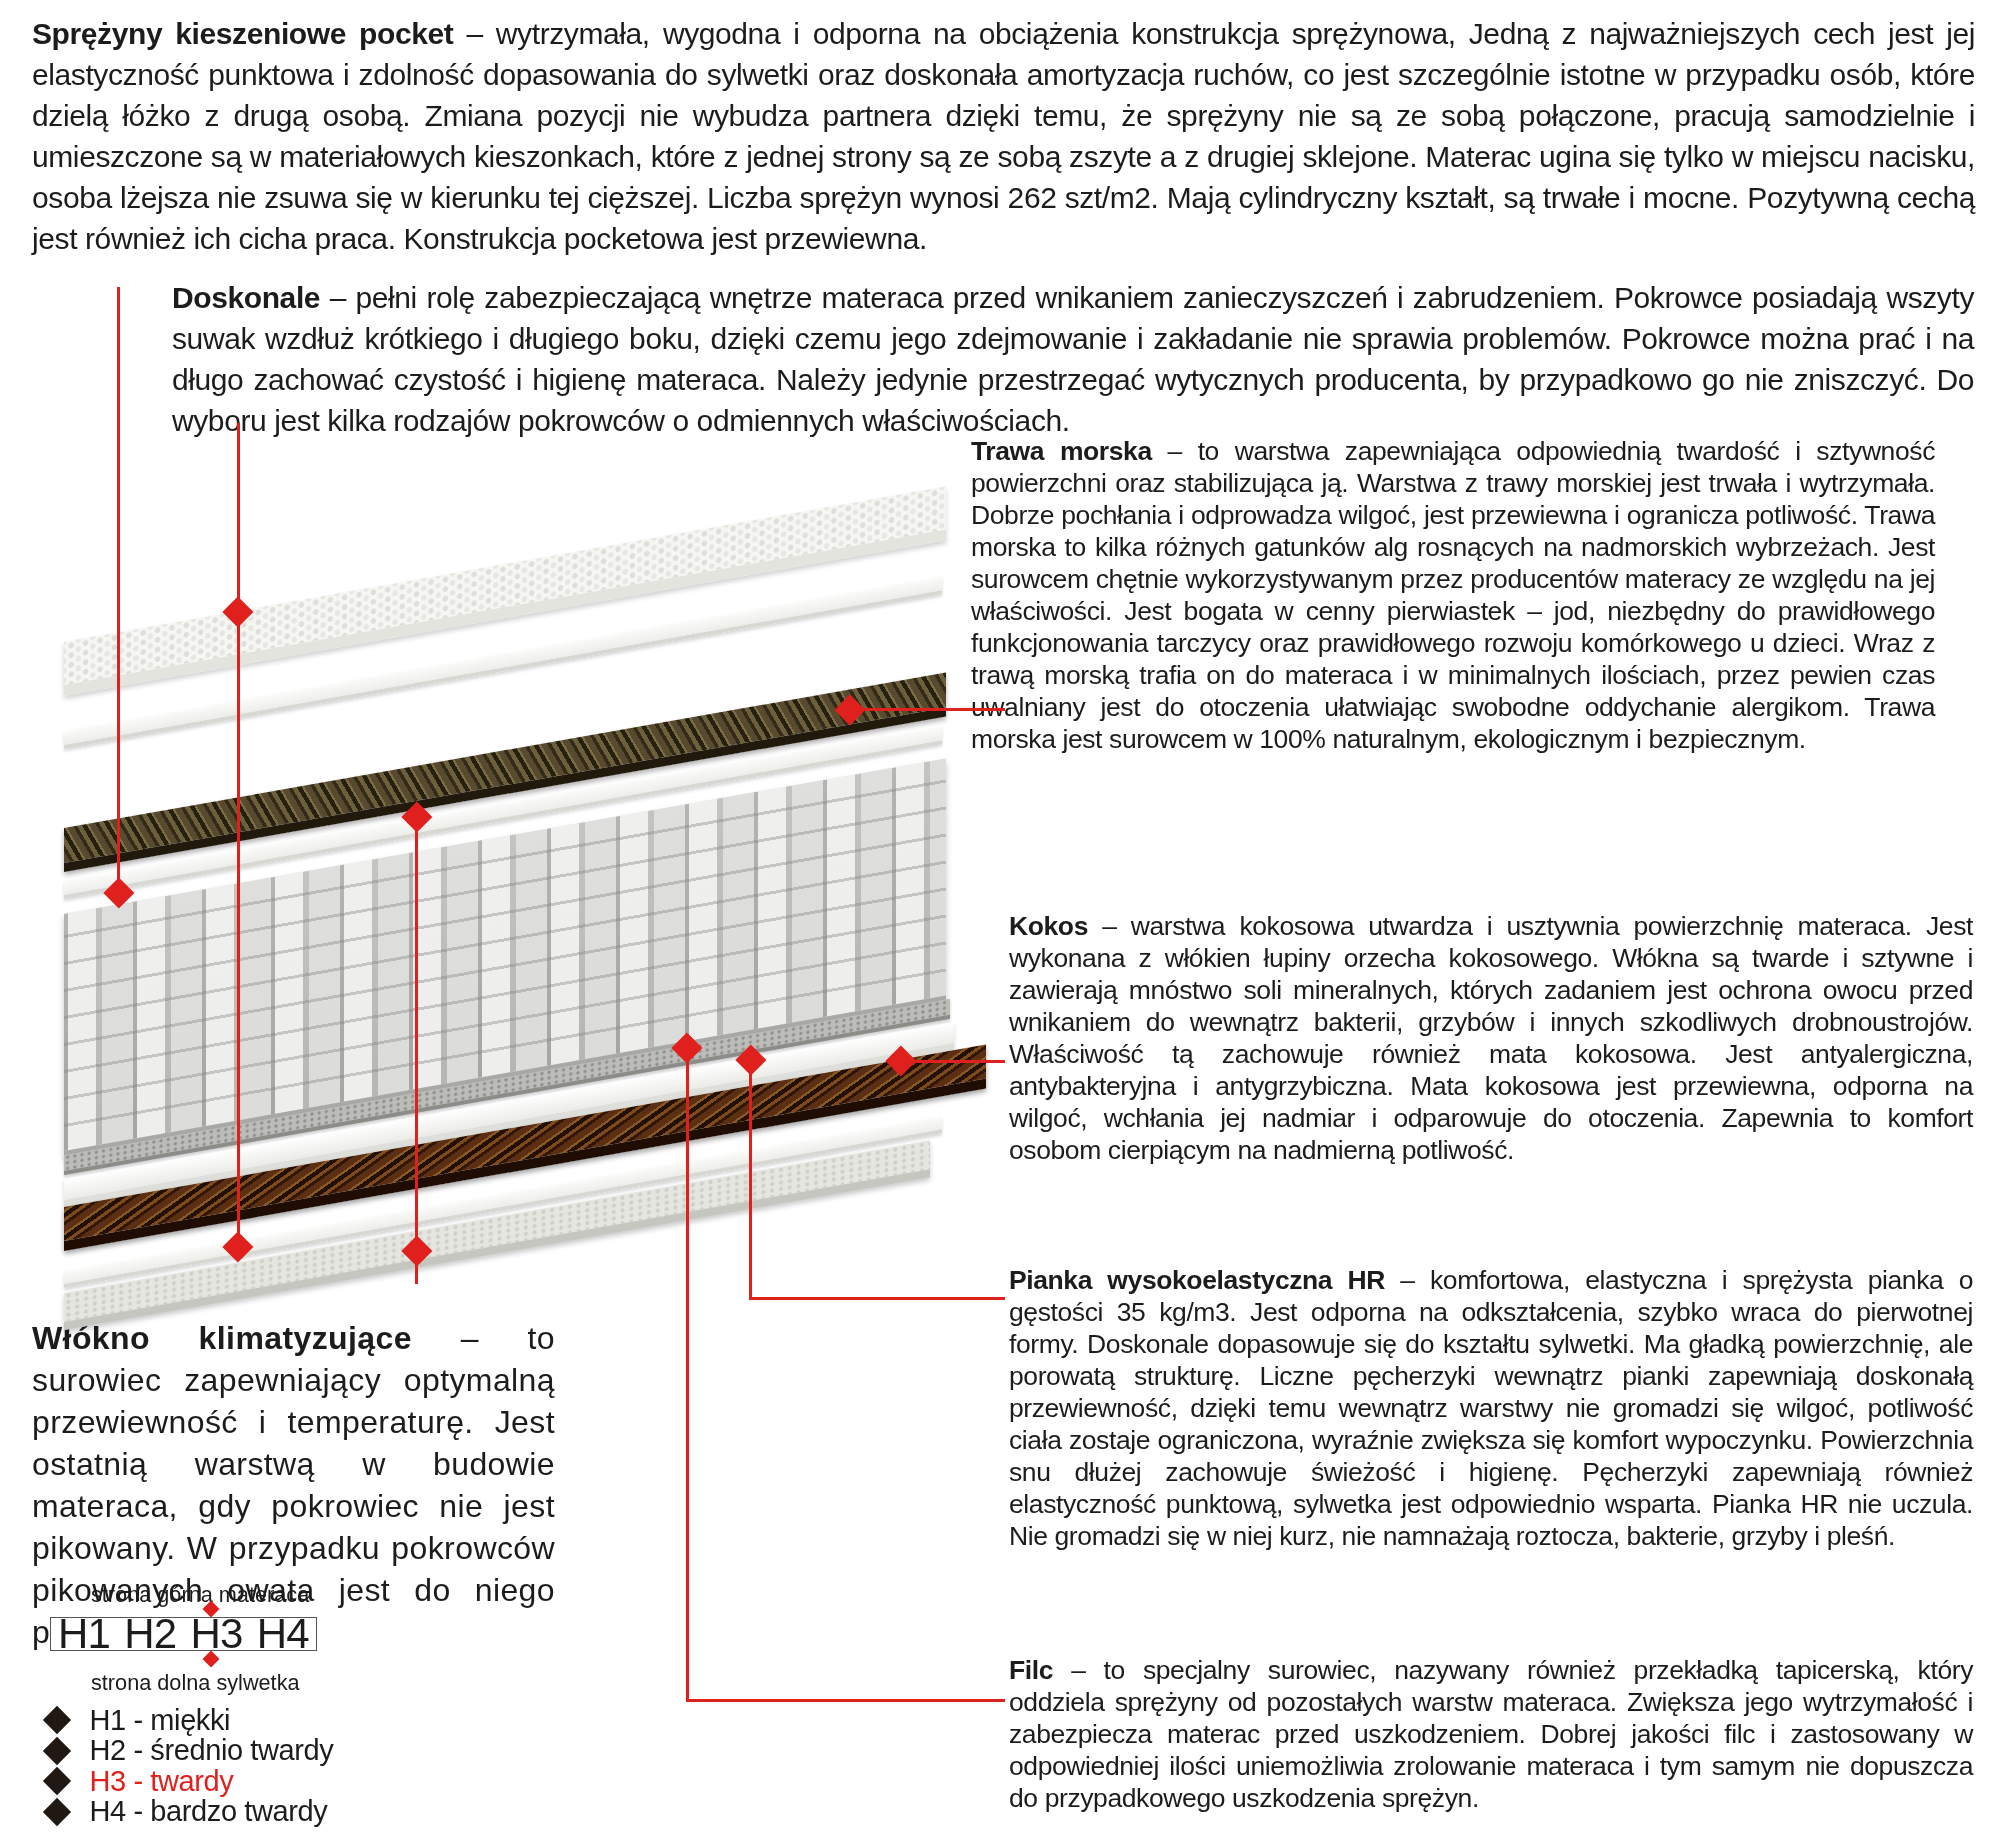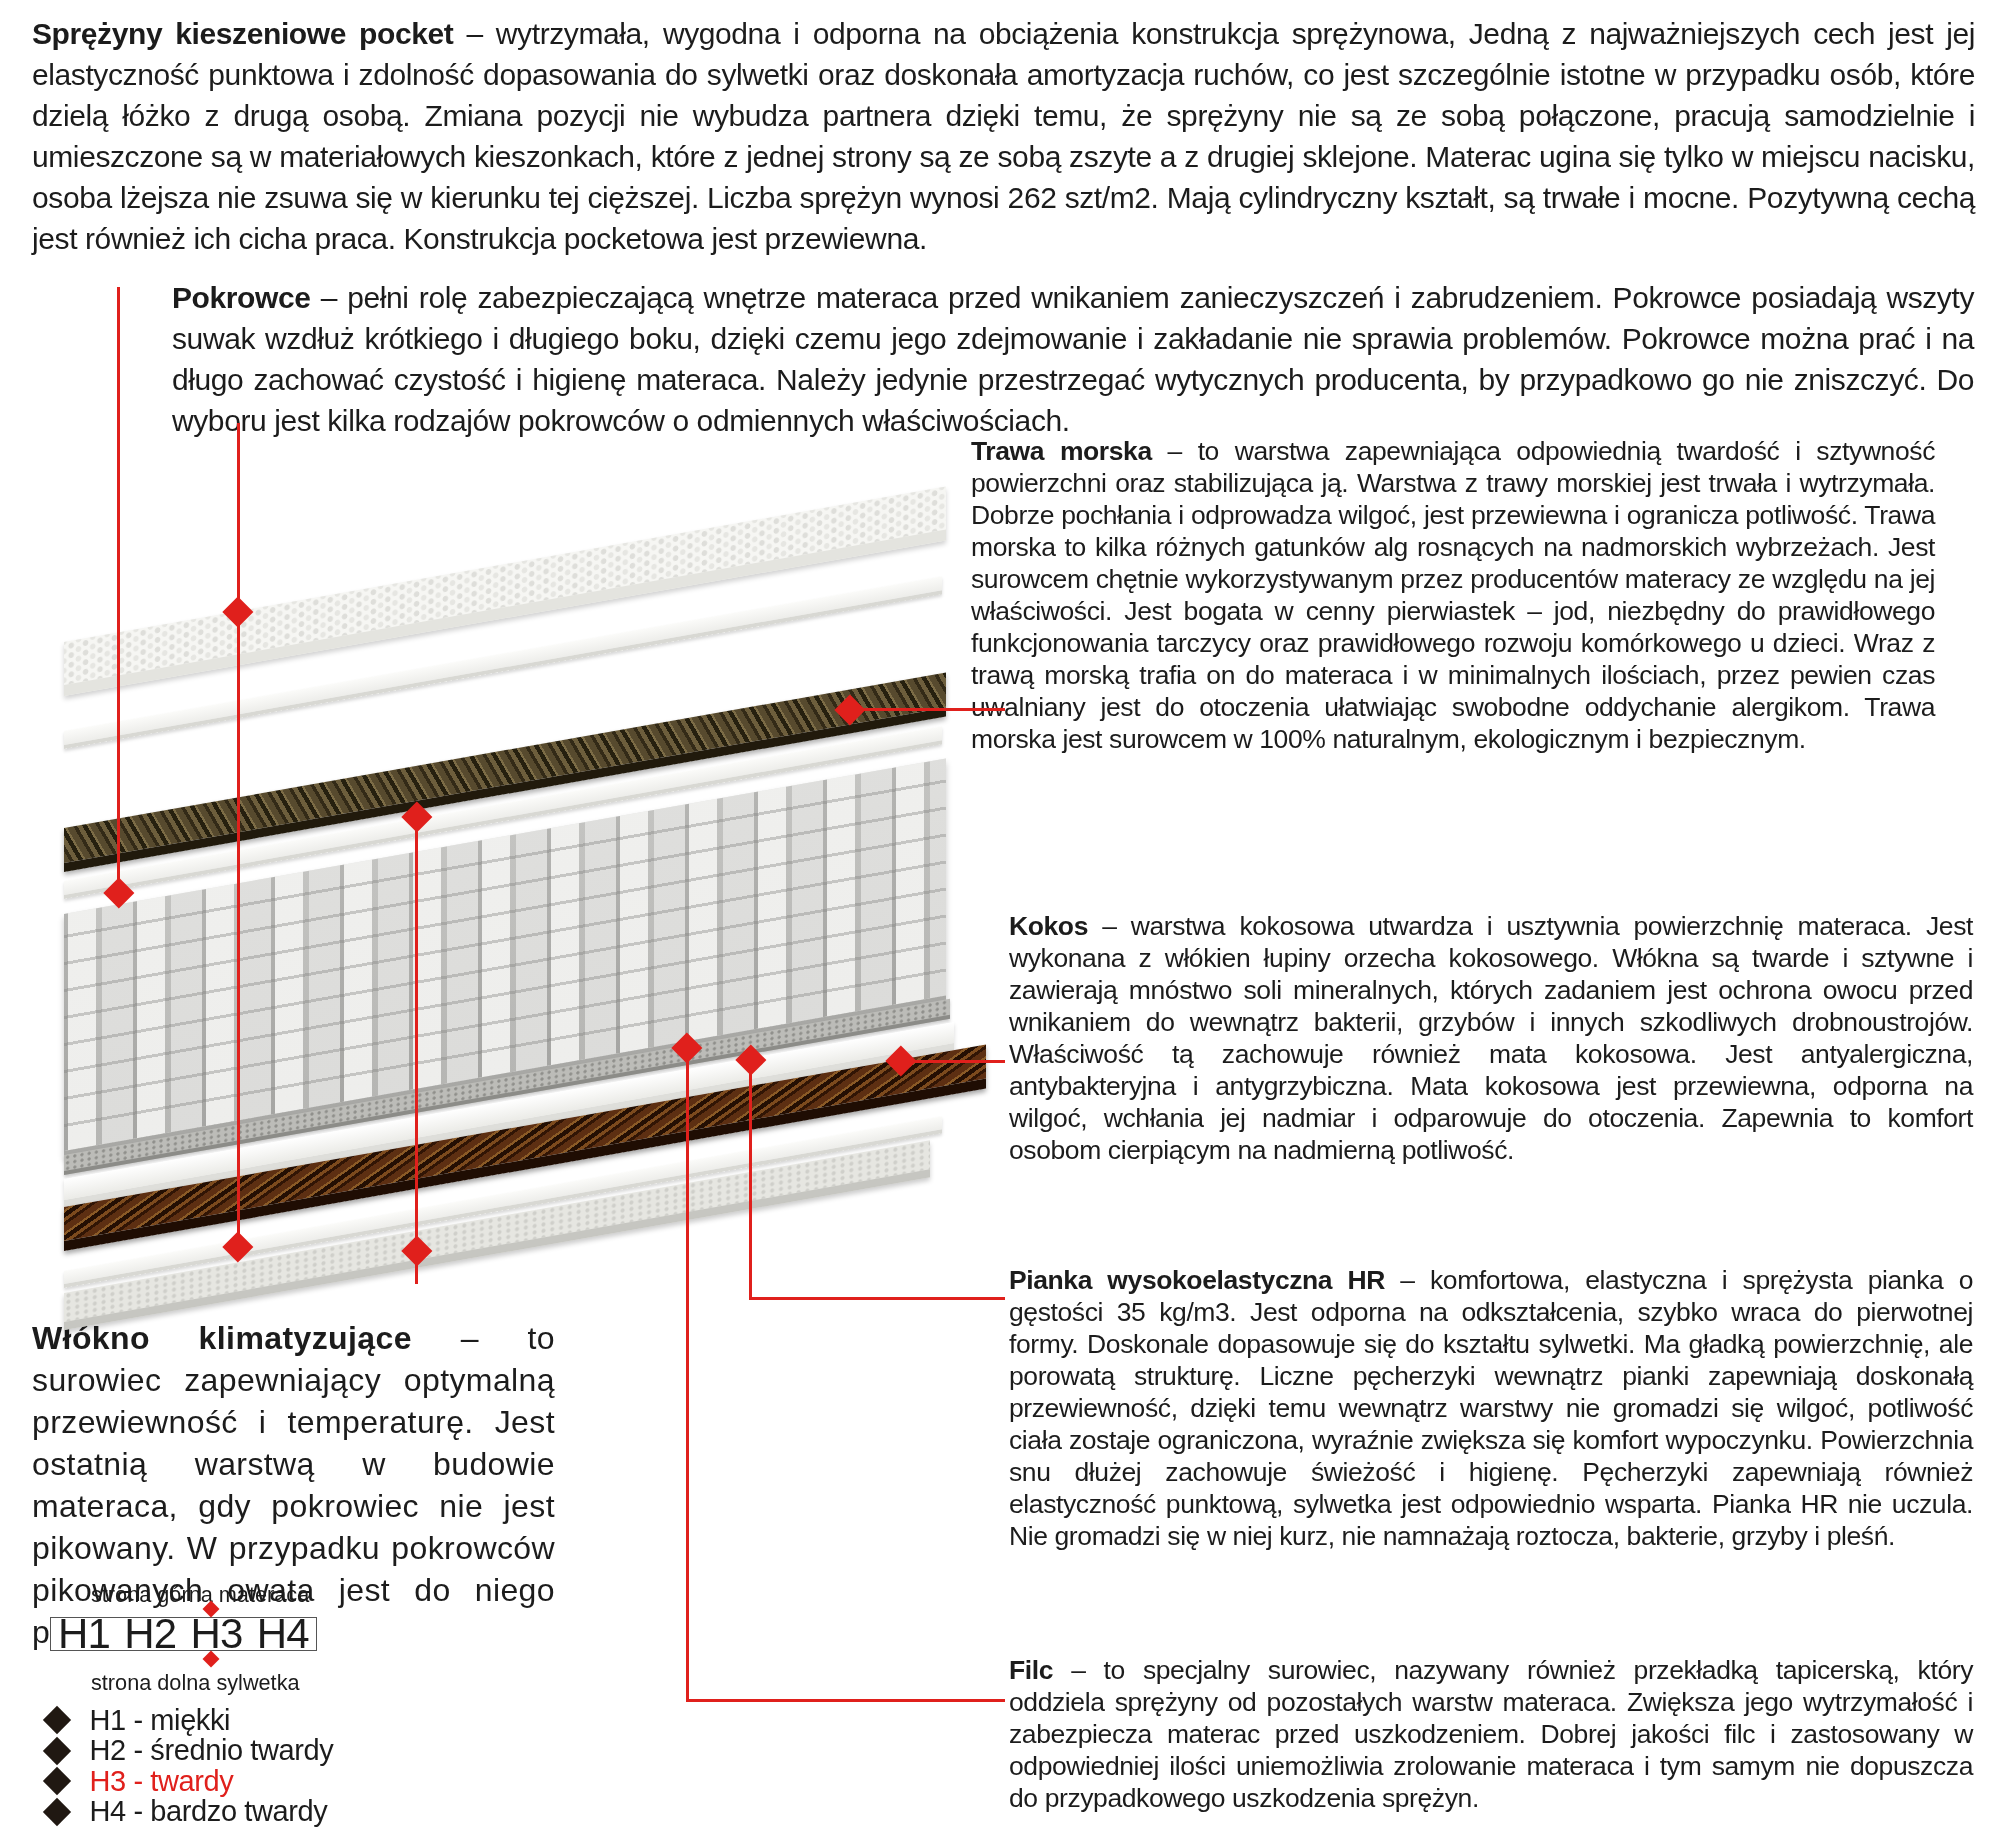--- a/index.html
+++ b/index.html
@@ -60,21 +60,21 @@
 <body>
 
 <div class="canvas">
 
   <p class="para body-lg" style="left:32px;top:13px;width:1943px;">
     <b>Sprężyny kieszeniowe pocket</b> 
     <span>– wytrzymała, wygodna i odporna na obciążenia konstrukcja sprężynowa, Jedną z najważniejszych cech jest jej elastyczność punktowa i zdolność dopasowania do sylwetki oraz doskonała amortyzacja ruchów, co jest szczególnie istotne w przypadku osób, które dzielą łóżko z drugą osobą. Zmiana pozycji nie wybudza partnera dzięki temu, że sprężyny nie są ze sobą połączone, pracują samodzielnie i umieszczone są w materiałowych kieszonkach, które z jednej strony są ze sobą zszyte a z drugiej sklejone. Materac ugina się tylko w miejscu nacisku, osoba lżejsza nie zsuwa się w kierunku tej cięższej. Liczba sprężyn wynosi 262 szt/m2. Mają cylindryczny kształt, są trwałe i mocne. Pozytywną cechą jest również ich cicha praca. Konstrukcja pocketowa jest przewiewna.</span>
   </p>
 
   <p class="para body-lg" style="left:172px;top:277px;width:1802px;">
-    <b>Pokrowce</b> 
+    <b>Doskonale</b> 
     <span>– pełni rolę zabezpieczającą wnętrze materaca przed wnikaniem zanieczyszczeń i zabrudzeniem. Pokrowce posiadają wszyty suwak wzdłuż krótkiego i długiego boku, dzięki czemu jego zdejmowanie i zakładanie nie sprawia problemów. Pokrowce można prać i na długo zachować czystość i higienę materaca. Należy jedynie przestrzegać wytycznych producenta, by przypadkowo go nie zniszczyć. Do wyboru jest kilka rodzajów pokrowców o odmiennych właściwościach.</span>
   </p>
 
   <p class="para body-rt" style="left:971px;top:435px;width:964px;">
     <b>Trawa morska</b> 
     <span>– to warstwa zapewniająca odpowiednią twardość i sztywność powierzchni oraz stabilizująca ją. Warstwa z trawy morskiej jest trwała i wytrzymała. Dobrze pochłania i odprowadza wilgoć, jest przewiewna i ogranicza potliwość. Trawa morska to kilka różnych gatunków alg rosnących na nadmorskich wybrzeżach. Jest surowcem chętnie wykorzystywanym przez producentów materacy ze względu na jej właściwości. Jest bogata w cenny pierwiastek – jod, niezbędny do prawidłowego funkcjonowania tarczycy oraz prawidłowego rozwoju komórkowego u dzieci. Wraz z trawą morską trafia on do materaca i w minimalnych ilościach, przez pewien czas uwalniany jest do otoczenia ułatwiając swobodne oddychanie alergikom. Trawa morska jest surowcem w 100% naturalnym, ekologicznym i bezpiecznym.</span>
   </p>
 
   <p class="para body-rt" style="left:1009px;top:910px;width:964px;">
     <b>Kokos</b> 

